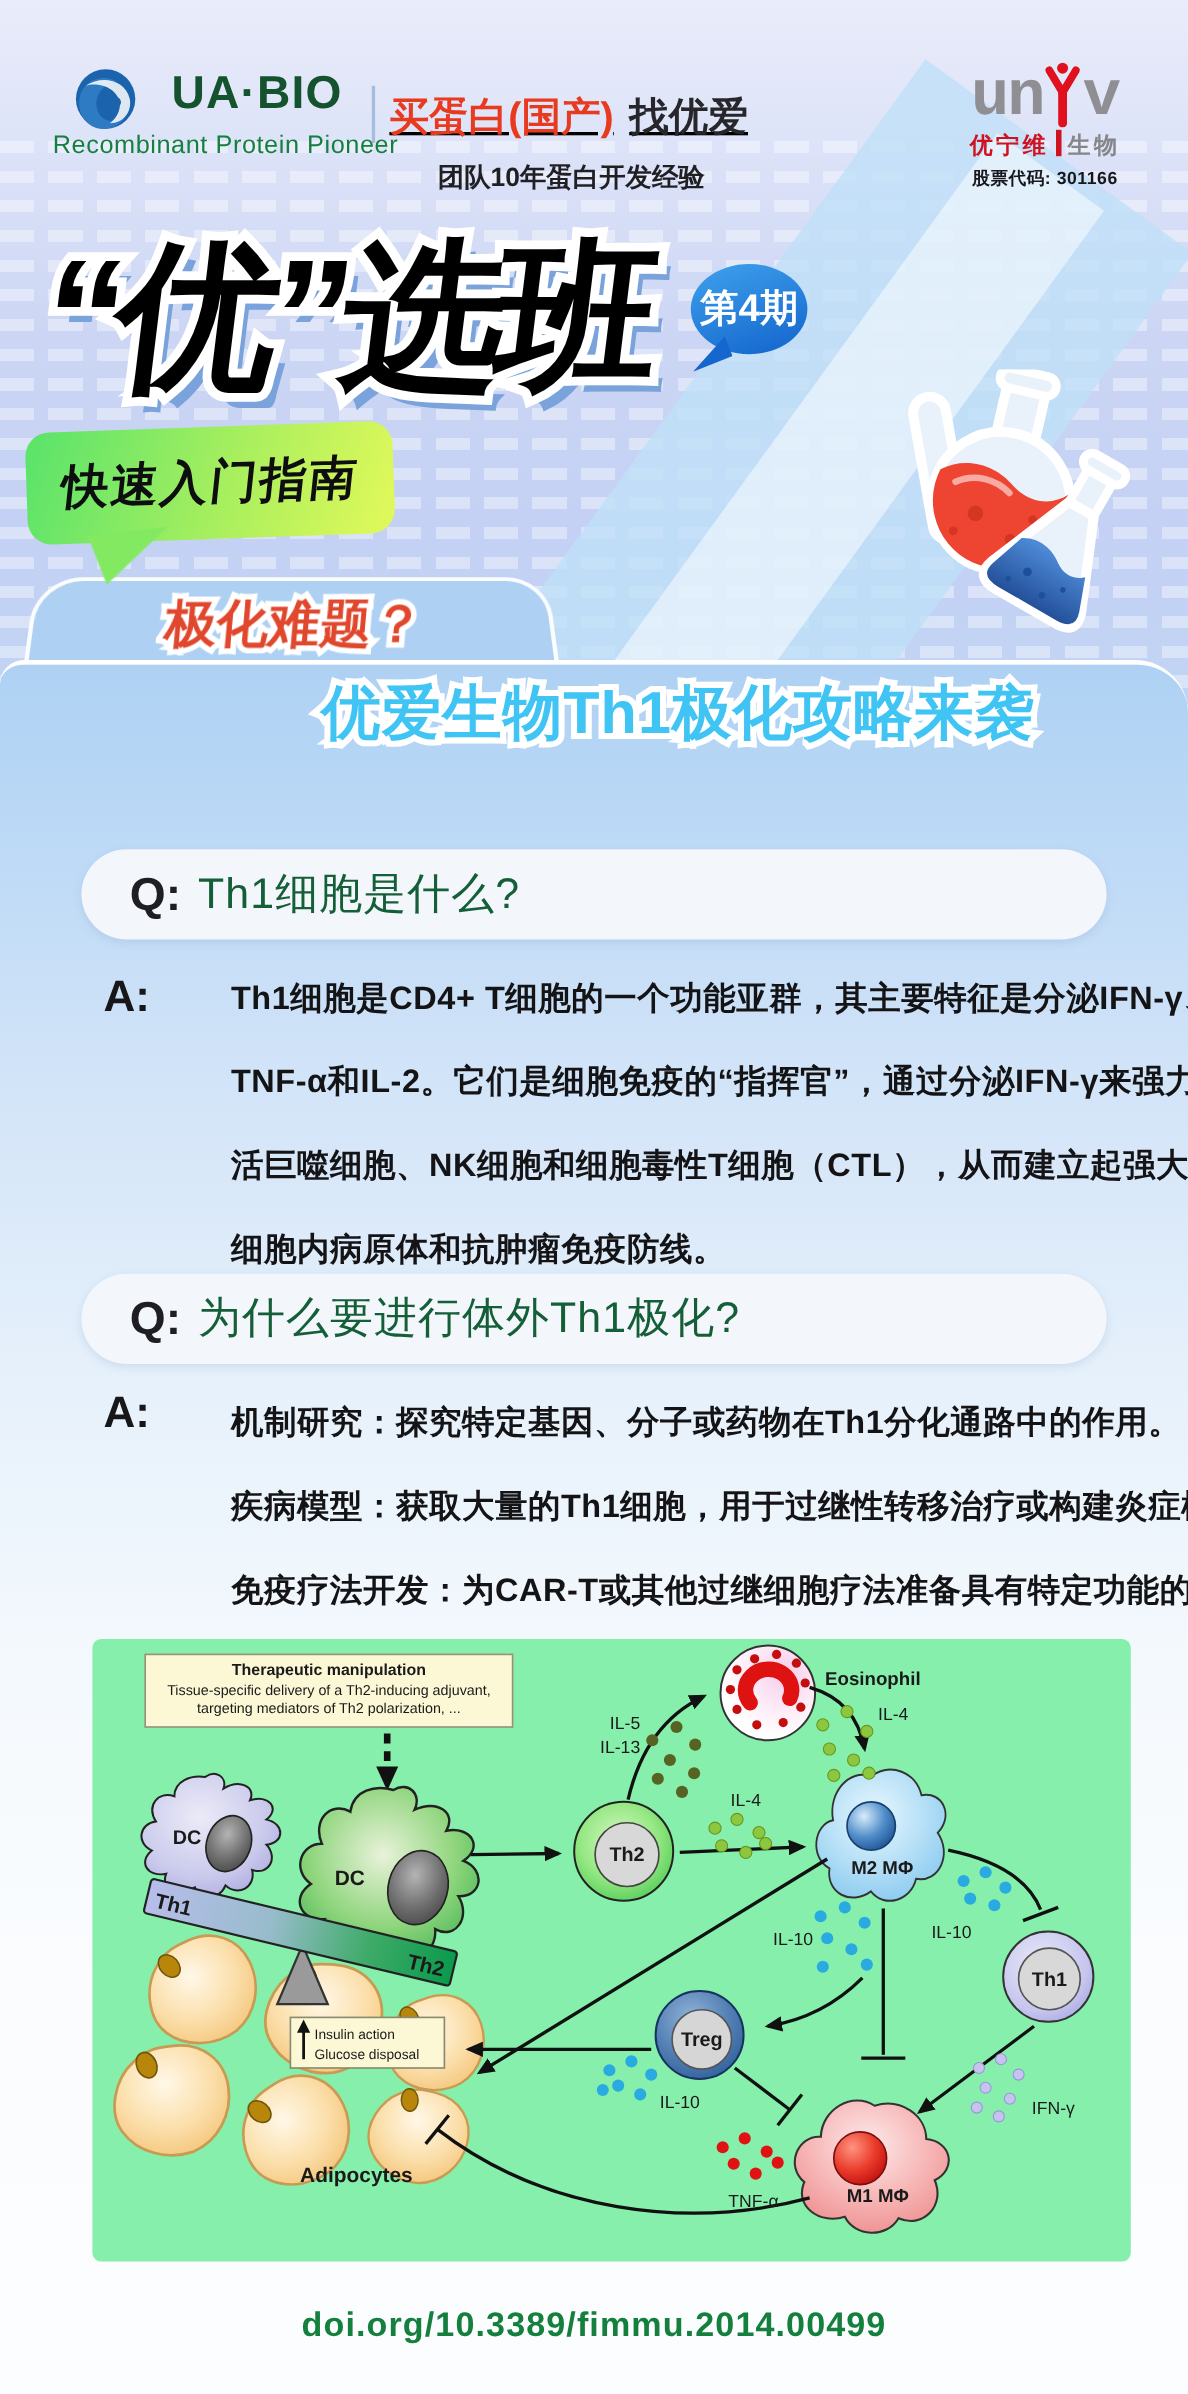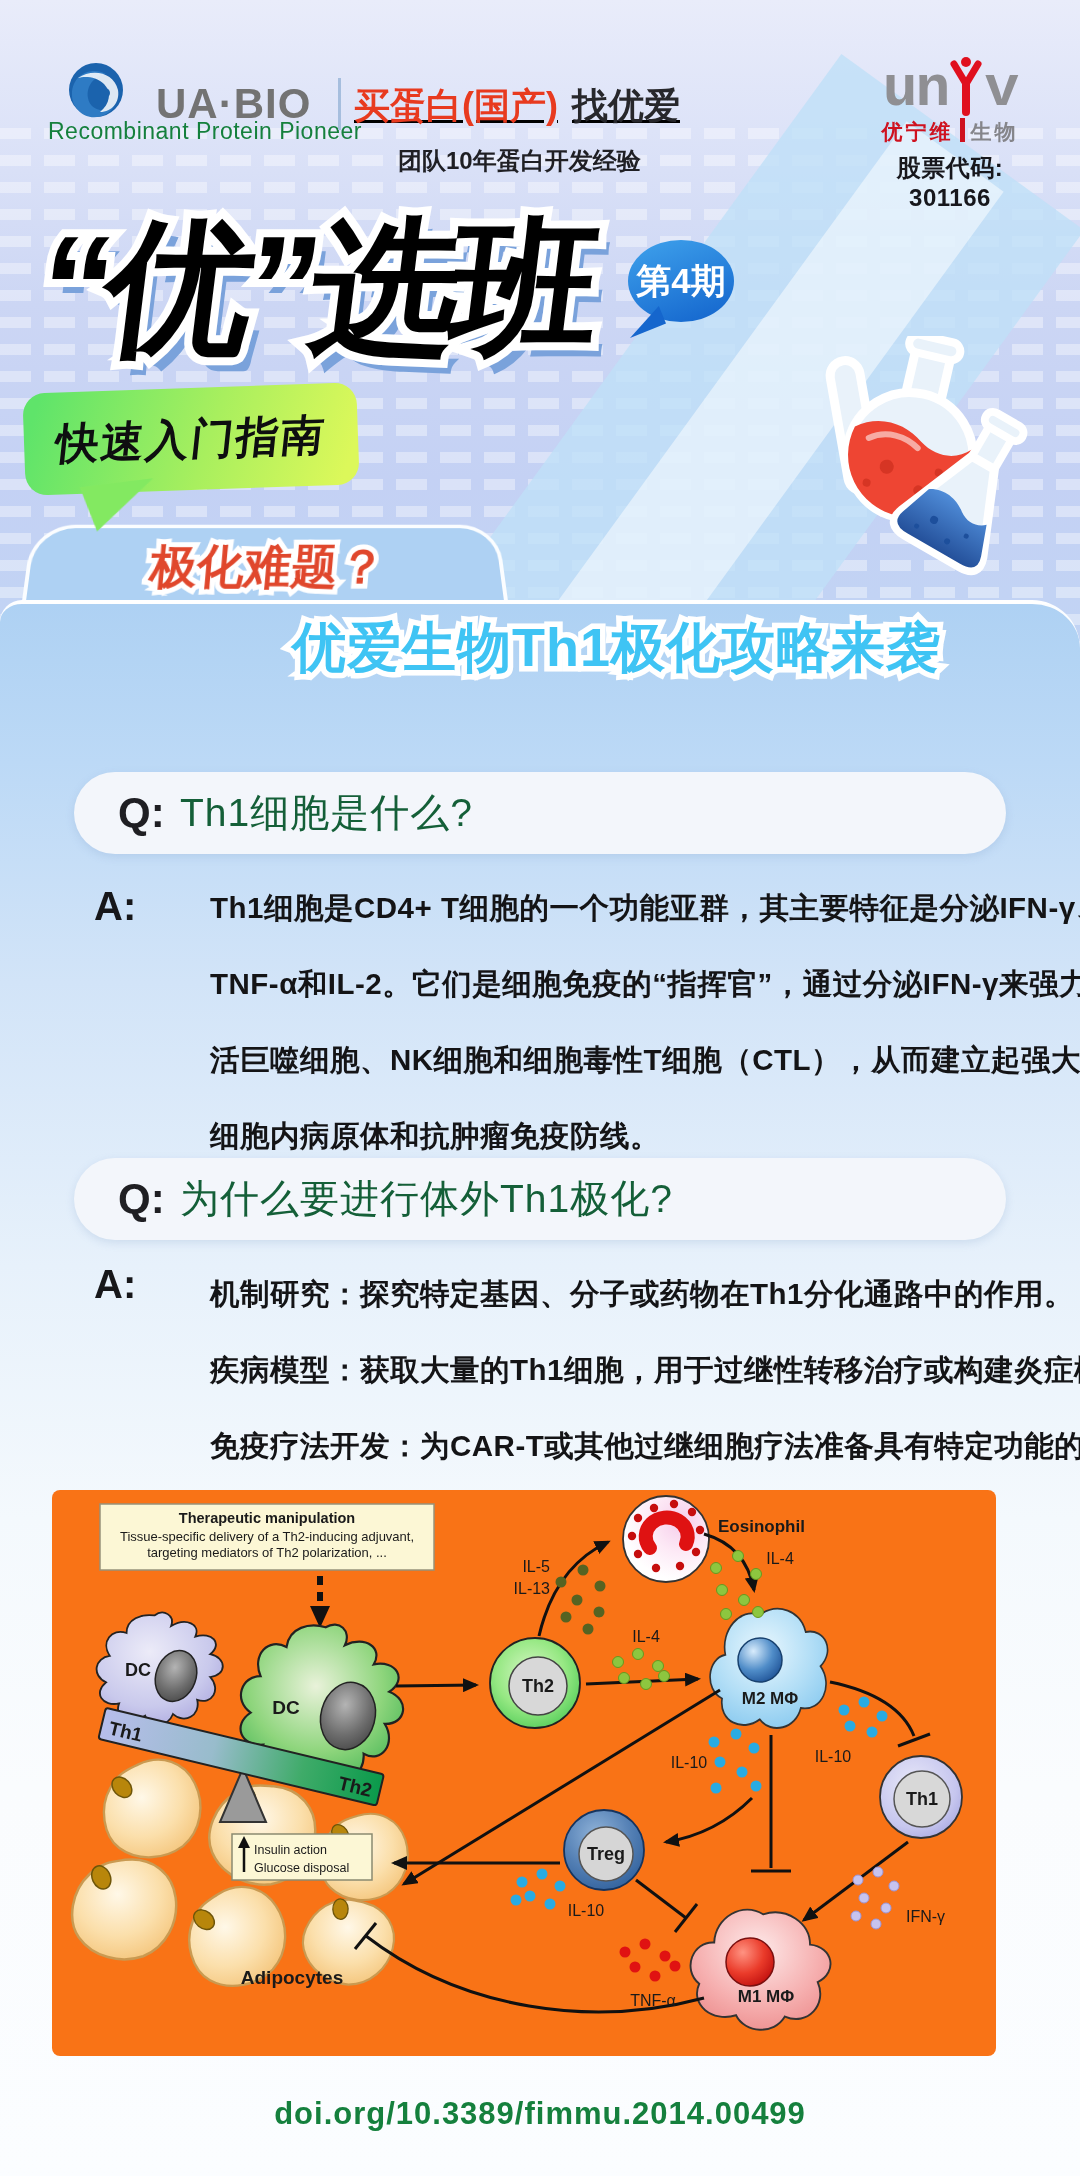--- a/index.html
+++ b/index.html
@@ -10,35 +10,35 @@
   
   .bg-pattern{position:absolute;left:0;top:128px;width:1080px;height:600px;
       background-image:repeating-linear-gradient(180deg,rgba(255,255,255,.38) 0 11px,transparent 11px 27px);
       -webkit-mask-image:repeating-linear-gradient(90deg,#000 0 31px,transparent 31px 44px);
       mask-image:repeating-linear-gradient(90deg,#000 0 31px,transparent 31px 44px);}
   .beam1{position:absolute;left:560px;top:60px;width:300px;height:860px;background:#bfe0f8;opacity:.8;
       transform:rotate(36deg);}
   .beam2{position:absolute;left:660px;top:80px;width:120px;height:800px;background:rgba(255,255,255,.5);
       transform:rotate(36deg);}
   
-  .ua-brand{left:156px;top:80px;font-size:42px;font-weight:900;color:#737373;letter-spacing:1px;}
+  .ua-brand{left:156px;top:60px;font-size:42px;font-weight:900;color:#14532d;letter-spacing:1px;}
   .ua-tagline{left:48px;top:118px;font-size:23px;font-weight:500;color:#15803d;letter-spacing:.5px;}
   .hdr-divider{left:338px;top:78px;width:3px;height:52px;background:#a6bede;}
   .slogan{left:354px;top:82px;font-size:36px;font-weight:800;white-space:nowrap;text-decoration:underline;}
   .slogan .red{color:#e83a1f;}
   .slogan .dark{color:#27272b;margin-left:14px;}
   .slogan-sub{left:398px;top:128px;font-size:24px;font-weight:600;color:#1f1f24;margin-top:17px;}
   .univ{left:862px;top:50px;width:176px;text-align:center;}
   .univ-row{display:flex;align-items:flex-end;justify-content:center;height:66px;font-family:Liberation Mono, monospace;}
   .univ-row span{font-size:58px;font-weight:800;color:#8f8f93;line-height:.9;letter-spacing:-2px;}
   .univ-cn{display:flex;align-items:flex-start;justify-content:center;gap:6px;margin-top:2px;}
   .univ-cn .cnred{color:#cf121f;font-weight:800;font-size:21px;letter-spacing:3px;}
   .univ-cn .bar{width:5px;height:24px;background:#cf121f;}
   .univ-cn .cngray{color:#85858a;font-weight:600;font-size:21px;letter-spacing:3px;}
-  .univ-stock{margin-top:6px;font-size:24px;font-weight:700;color:#17171c;letter-spacing:.5px;}
+  .univ-stock{margin-top:6px;font-size:16px;font-weight:700;color:#17171c;letter-spacing:.5px;}
   
   .stroked{position:absolute;white-space:nowrap;}
   .stroked .lay{display:block;}
   .stroked .back{position:absolute;left:0;top:0;color:#fff;}
   .stroked .front{position:relative;}
   .hero-title{left:40px;top:190px;font-size:148px;font-weight:900;letter-spacing:-8px;transform:skewX(-7deg);}
   .hero-title .back{-webkit-text-stroke:16px #fff;text-shadow:12px 14px 0 #7aa2db;}
   .problem{left:150px;top:536px;font-size:47px;font-weight:900;color:#e0472c;transform:skewX(-5deg);z-index:6;}
   .problem .back{-webkit-text-stroke:10px #fff;}
   .solution{left:292px;top:612px;font-size:54px;font-weight:900;color:#3fc4f4;z-index:6;letter-spacing:1px;}
@@ -71,21 +71,21 @@
   .q1{left:74px;top:772px;}
   .q2{left:74px;top:1158px;}
   .amark{font-size:40px;font-weight:800;color:#17171a;z-index:6;}
   .a1mark{left:94px;top:884px;}
   .a2mark{left:94px;top:1262px;}
   .alines{z-index:6;}
   .alines div{height:76px;line-height:76px;font-size:29.5px;font-weight:700;color:#141416;letter-spacing:.5px;white-space:nowrap;}
   .a1lines{left:210px;top:870px;}
   .a2lines{left:210px;top:1256px;}
   
-  .figure{left:52px;top:1490px;width:944px;height:566px;background:#f97316;border-radius:8px;z-index:6;}
+  .figure{left:84px;top:1490px;width:944px;height:566px;background:#86efac;border-radius:8px;z-index:6;}
   .figure svg{display:block;}
   .figure text{fill:#1a1a1a;font-family:"Liberation Sans",sans-serif;}
   .celllab{font-weight:700;}
   .cytok{font-size:16px;fill:#222;}
   .footer{left:0;top:2096px;width:1080px;text-align:center;font-size:31px;font-weight:700;color:#15803d;
       letter-spacing:1px;z-index:6;}
 </style>
 </head>
 <body>
 

